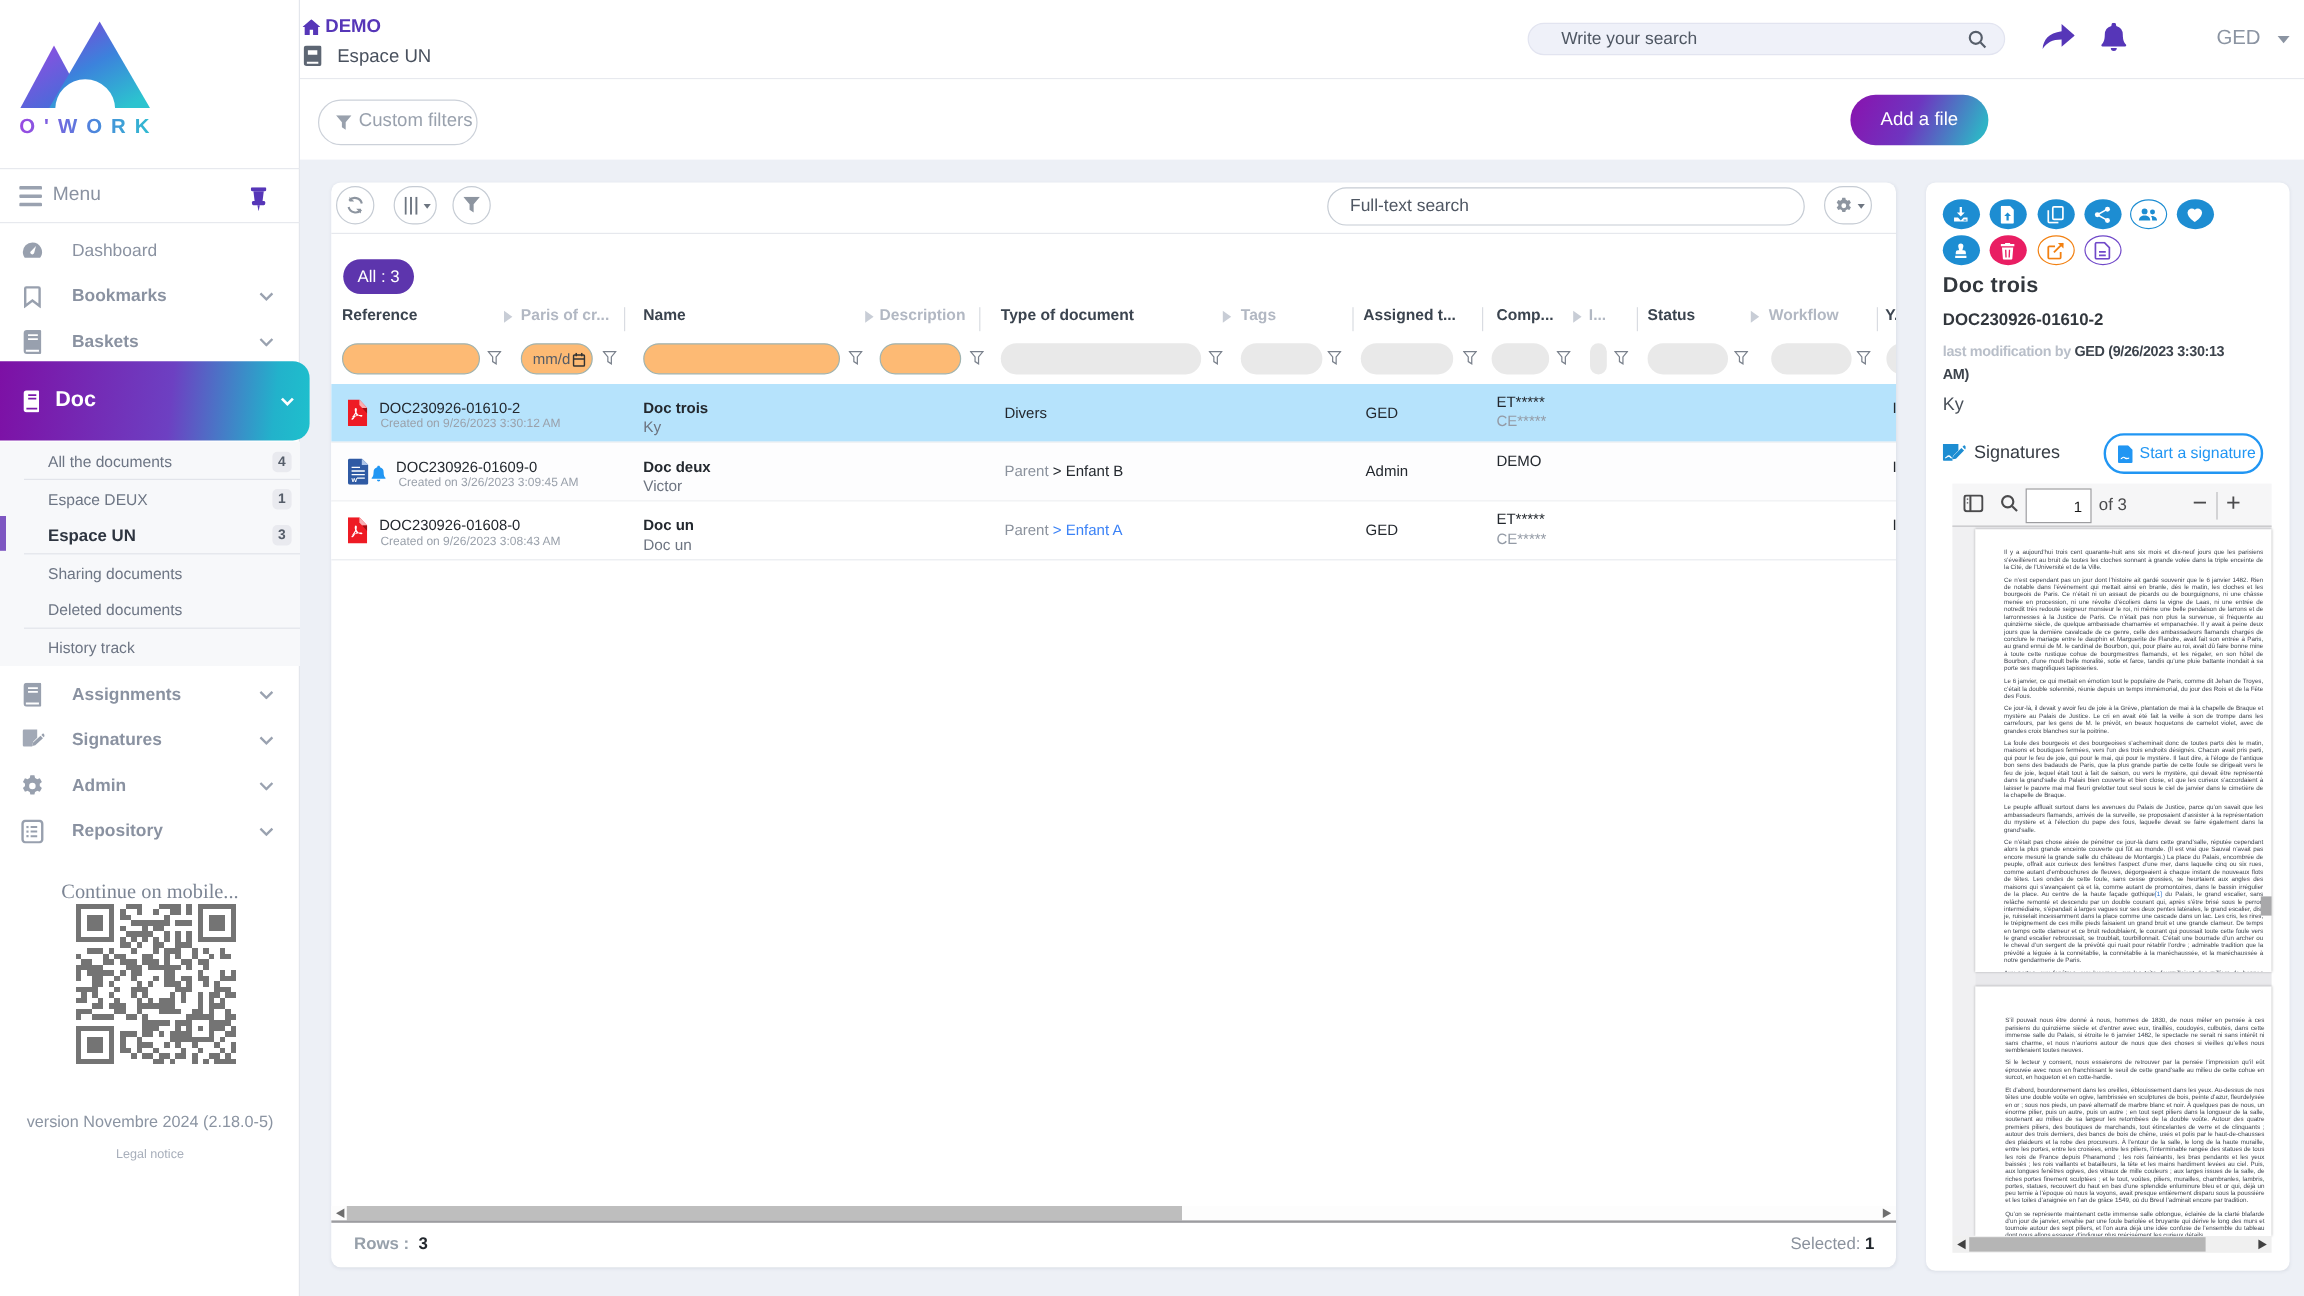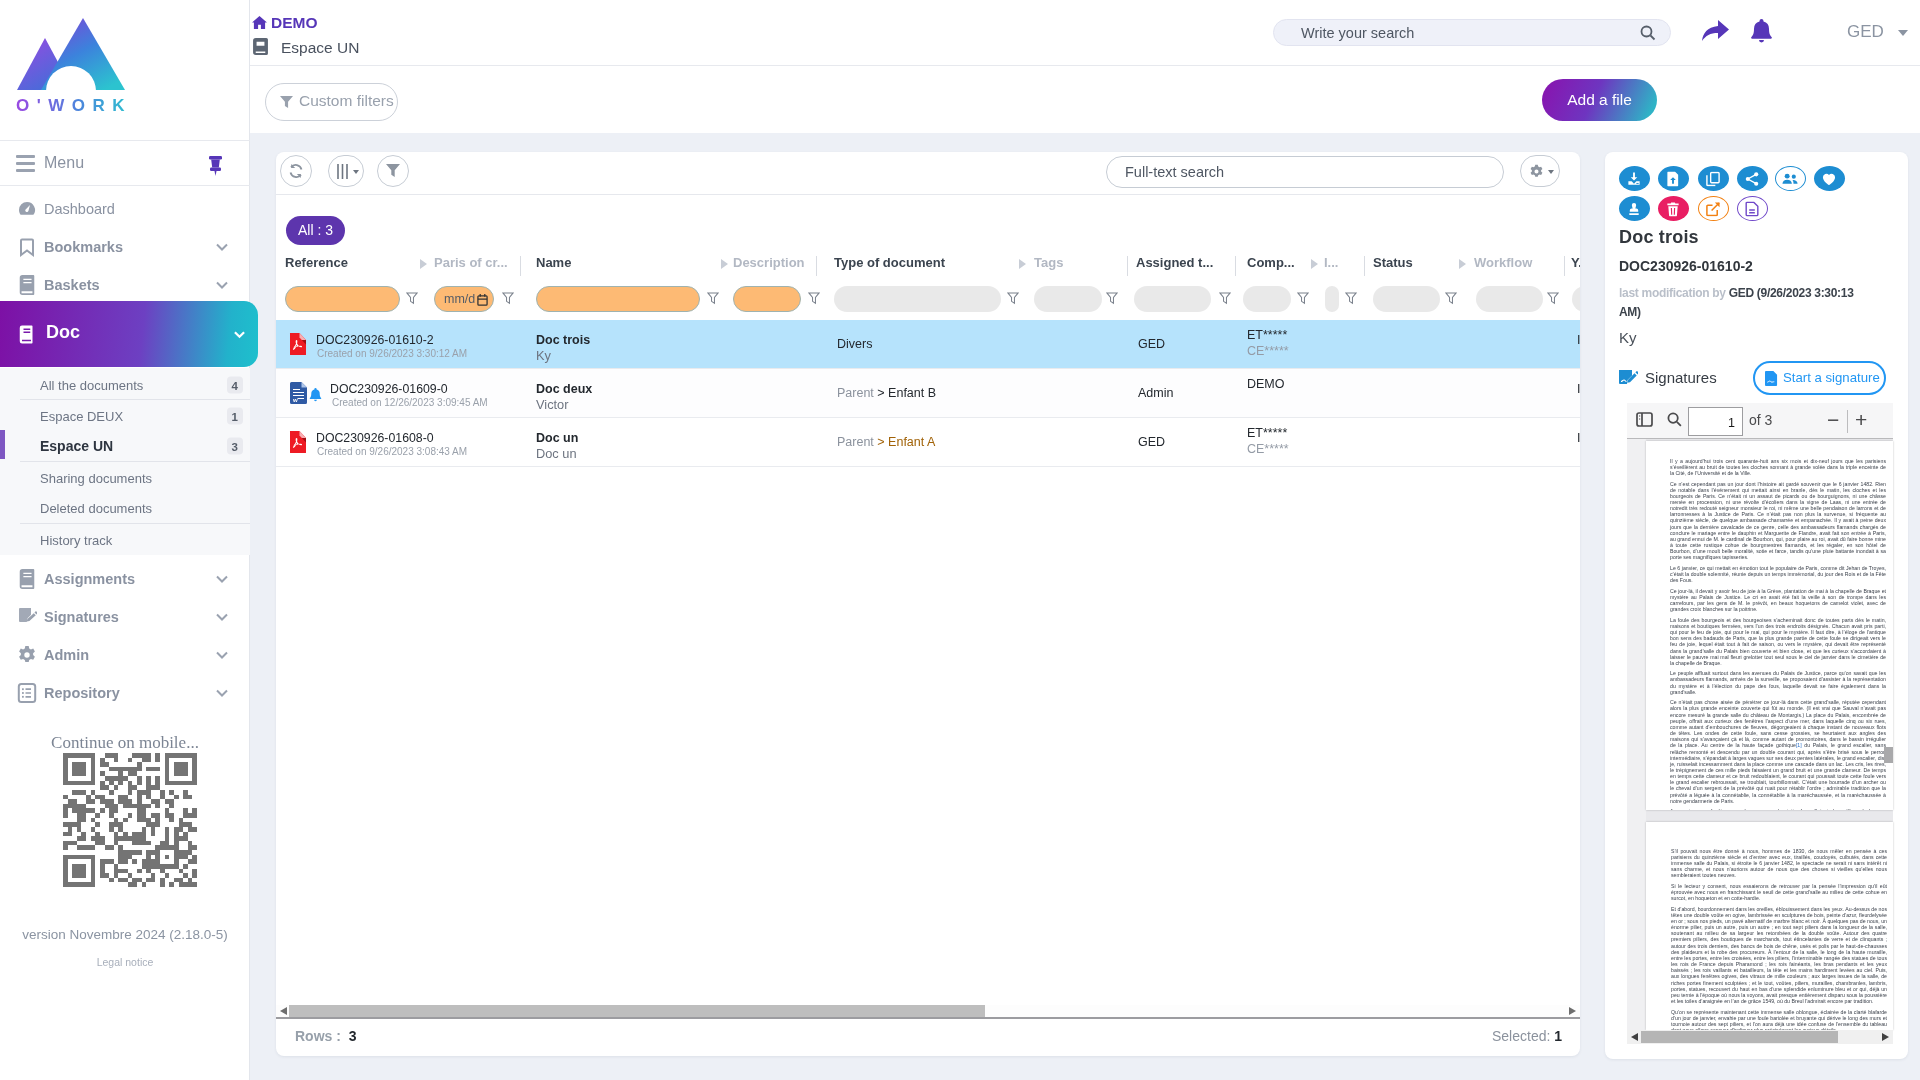--- a/index.html
+++ b/index.html
@@ -2,21 +2,21 @@
 <html><head>
 <meta charset="utf-8">
 <style>
 * { margin:0; padding:0; box-sizing:border-box; }
 html,body { width:1920px; height:1080px; overflow:hidden; font-family:"Liberation Sans", sans-serif; background:#edf0f6; }
 .abs { position:absolute; }
 
 #sidebar { position:absolute; left:0; top:0; width:250px; height:1080px; background:#fff; border-right:1px solid #e3e6ec; z-index:5; }
 .mi { position:absolute; left:0; width:250px; height:38px; color:#8a92a1; font-weight:bold; font-size:14.5px; }
 .mi .ic { position:absolute; left:17px; top:50%; transform:translateY(-50%); width:20px; height:20px; color:#98a0ae; }
-.mi .lb { position:absolute; left:44px; top:50%; transform:translateY(-50%); }
+.mi .lb { position:absolute; left:60px; top:50%; transform:translateY(-50%); }
 .mi .ch { position:absolute; right:22px; top:50%; transform:translateY(-50%); width:12px; height:8px; color:#9aa2b0; }
 .smi { position:absolute; left:0; width:250px; height:30px; color:#6d7584; font-size:13px; }
 .smi .lb { position:absolute; left:40px; top:50%; transform:translateY(-50%); }
 .badge { position:absolute; right:7px; top:50%; transform:translateY(-50%); background:#e9eaef; color:#555d69; font-size:11.5px; font-weight:bold; border-radius:4px; padding:2.5px 5px; }
 .sdiv { position:absolute; left:20px; right:0; height:1px; background:#e2e4ea; }
 
 #topbar { position:absolute; left:250px; top:0; width:1670px; height:66px; background:#fff; border-bottom:1px solid #e7e9ee; }
 #subbar { position:absolute; left:250px; top:66px; width:1670px; height:67px; background:#fff; }
 .gradbtn { position:absolute; border-radius:21px; background:linear-gradient(115deg,#8a12ae 0%,#6e35c0 45%,#2fb3c6 92%); color:#fff; font-size:15.5px; text-align:center; }
 
@@ -604,41 +604,41 @@
         <path fill="#aec5ea" d="M11.5 0L17 5.5h-5.5z"></path>
         <g stroke="#fff" stroke-width="1.1">
           <path d="M3 7.5h7M3 10.5h11M3 13.5h11M7.5 16.5h6.5"></path>
         </g>
         <text x="3" y="19.8" font-size="6" fill="#fff" font-weight="bold" font-family="Liberation Sans,sans-serif">w</text>
       </svg>
     <svg class="abs" style="left:33px; top:19px;" width="13" height="14" viewBox="0 0 23 25">
         <path fill="#2196f3" d="M11.5 0a2 2 0 0 1 2 2v.6a7.5 7.5 0 0 1 5.5 7.2c0 5 1.2 6.8 2.6 8.2.6.6.2 1.7-.7 1.7H2.1c-.9 0-1.3-1.1-.7-1.7 1.4-1.4 2.6-3.2 2.6-8.2a7.5 7.5 0 0 1 5.5-7.2V2a2 2 0 0 1 2-2zM9 21h5a2.5 2.5 0 0 1-5 0z"></path>
       </svg>
     <span class="refmain" style="left:54px;">DOC230926-01609-0</span>
-    <span class="refsub" style="left:56px;">Created on 12/26/2023 3:09:45 AM</span>
+    <span class="refsub" style="left:56px;">Created on 3/26/2023 3:09:45 AM</span>
     <span class="nmain" style="left:260px;">Doc deux</span>
     <span class="nsub" style="left:260px;">Victor</span>
     <span class="abs" style="left:561px; top:17px; font-size:12.5px;"><span style="color:#8b929d;">Parent</span> <span style="color:#23282e;">&gt; Enfant B</span></span>
     <span class="abs" style="left:862px; top:17px; font-size:12.5px; color:#23282e;">Admin</span>
     <span class="abs" style="left:971px; top:8px; font-size:12.5px; color:#23282e;">DEMO</span>
     <span class="abs" style="left:1301px; top:13px; font-size:12.5px; color:#23282e;">I</span>
   </div>
   <div class="abs" style="left:0; top:265px; width:1304px; height:1px; background:#e9ebef;"></div>
   <div class="row" style="top:266px; height:48px; background:#fff;">
     <svg class="abs" style="left:13px; top:13px;" width="17" height="22" viewBox="0 0 17 22">
         <path fill="#ee1b24" d="M1 0h9.5L17 7v14.5a.5.5 0 0 1-.5.5h-15a.5.5 0 0 1-.5-.5V.5A.5.5 0 0 1 1 0z"></path>
         <path fill="#f8aeb2" d="M10.5 0L17 7h-4.2l-2.3-2.6z"></path>
         <path fill="#a50d12" d="M12.8 7H17v4.6z"></path>
         <path fill="#fff" d="M4.3 14.6c1-.9 2-2.3 2.7-3.8-.3-1.2-.5-2.3-.3-3.1.2-.9 1.4-.9 1.6-.1.2.7 0 1.8-.2 2.9.5 1 1.2 1.9 1.9 2.4 1-.2 2-.2 2.6 0 .8.3.5 1.4-.5 1.3-.7 0-1.6-.4-2.4-.9-1 .2-2 .6-2.9 1-.5 1-1.1 1.9-1.7 2.3-.8.6-1.6-.2-1-.9.3-.4 1-.8 1.7-1.1zm3-2.5l-.9 1.6 1.8-.6a7.7 7.7 0 0 1-.9-1z"></path>
       </svg>
     <span class="refmain" style="left:40px;">DOC230926-01608-0</span>
     <span class="refsub" style="left:41px;">Created on 9/26/2023 3:08:43 AM</span>
     <span class="nmain" style="left:260px;">Doc un</span>
     <span class="nsub" style="left:260px;">Doc un</span>
-    <span class="abs" style="left:561px; top:17px; font-size:12.5px;"><span style="color:#8b929d;">Parent</span> <span style="color:#a16207;">&gt; Enfant A</span></span>
+    <span class="abs" style="left:561px; top:17px; font-size:12.5px;"><span style="color:#8b929d;">Parent</span> <span style="color:#3b82f6;">&gt; Enfant A</span></span>
     <span class="abs" style="left:862px; top:17px; font-size:12.5px; color:#23282e;">GED</span>
     <span class="abs" style="left:971px; top:8px; font-size:12.5px; color:#23282e;">ET*****</span>
     <span class="abs" style="left:971px; top:24px; font-size:12.5px; color:#949ba6;">CE*****</span>
     <span class="abs" style="left:1301px; top:13px; font-size:12.5px; color:#23282e;">I</span>
   </div>
   <div class="abs" style="left:0; top:314px; width:1304px; height:1px; background:#e9ebef;"></div>
 
   <div class="abs" style="left:0; top:853px; width:1304px; height:12px; background:#fdfdfd;">
     <div class="abs" style="left:4px; top:2px; width:0; height:0; border-right:7px solid #6e6e6e; border-top:4.5px solid transparent; border-bottom:4.5px solid transparent;"></div>
     <div class="abs" style="left:13px; top:0px; width:696px; height:12px; background:#bebebe;"></div>

